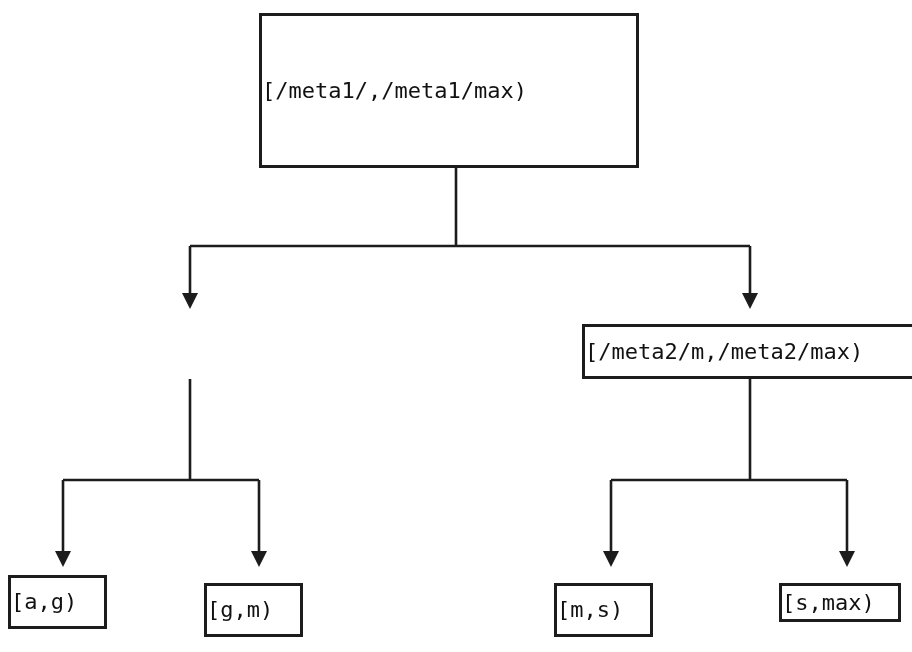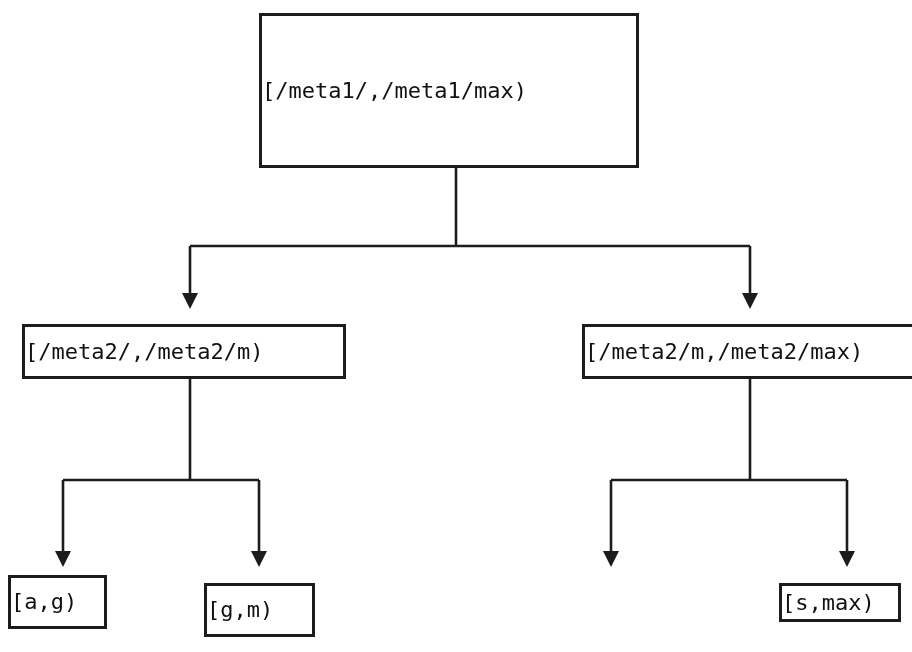--- a/index.html
+++ b/index.html
@@ -43,21 +43,21 @@
     font-size: 22px;
     line-height: 1;
     color: #111111;
     white-space: nowrap;
   }
   
   .node-root      { left: 259px; top: 13px;  width: 380px; height: 155px; }
   .node-mid-left  { left: 22px;  top: 324px; width: 324px; height: 55px;  }
   .node-mid-right { left: 582px; top: 324px; width: 336px; height: 55px;  }
   .node-leaf-ag   { left: 8px;   top: 575px; width: 99px;  height: 54px;  }
-  .node-leaf-gm   { left: 204px; top: 583px; width: 111px;  height: 54px;  }
+  .node-leaf-gm   { left: 204px; top: 583px; width: 99px;  height: 54px;  }
   .node-leaf-ms   { left: 554px; top: 583px; width: 99px;  height: 54px;  }
   .node-leaf-smax { left: 779px; top: 583px; width: 122px; height: 39px;  }
 </style>
 </head>
 <body>
 
 <div class="stage">
 
   <svg class="connector-layer" viewBox="0 0 912 652">
 
@@ -80,34 +80,34 @@
     <path d="M611 480 L611 551"></path>
     <path d="M847 480 L847 551"></path>
     <polygon points="603,551 619,551 611,567"></polygon>
     <polygon points="839,551 855,551 847,567"></polygon>
   </svg>
 
   <div class="node node-root">
     <span>[/meta1/,/meta1/max)</span>
   </div>
 
-  <div class="node node-mid-left">
-    <span>[/meta2/,/meta2/m)</span>
-  </div>
 
   <div class="node node-mid-right">
     <span>[/meta2/m,/meta2/max)</span>
   </div>
 
   <div class="node node-leaf-ag">
     <span>[a,g)</span>
   </div>
 
   <div class="node node-leaf-gm">
     <span>[g,m)</span>
   </div>
 
+  <div class="node node-leaf-ms">
+    <span>[m,s)</span>
+  </div>
 
   <div class="node node-leaf-smax">
     <span>[s,max)</span>
   </div>
 
 </div>
 
 </body></html>

